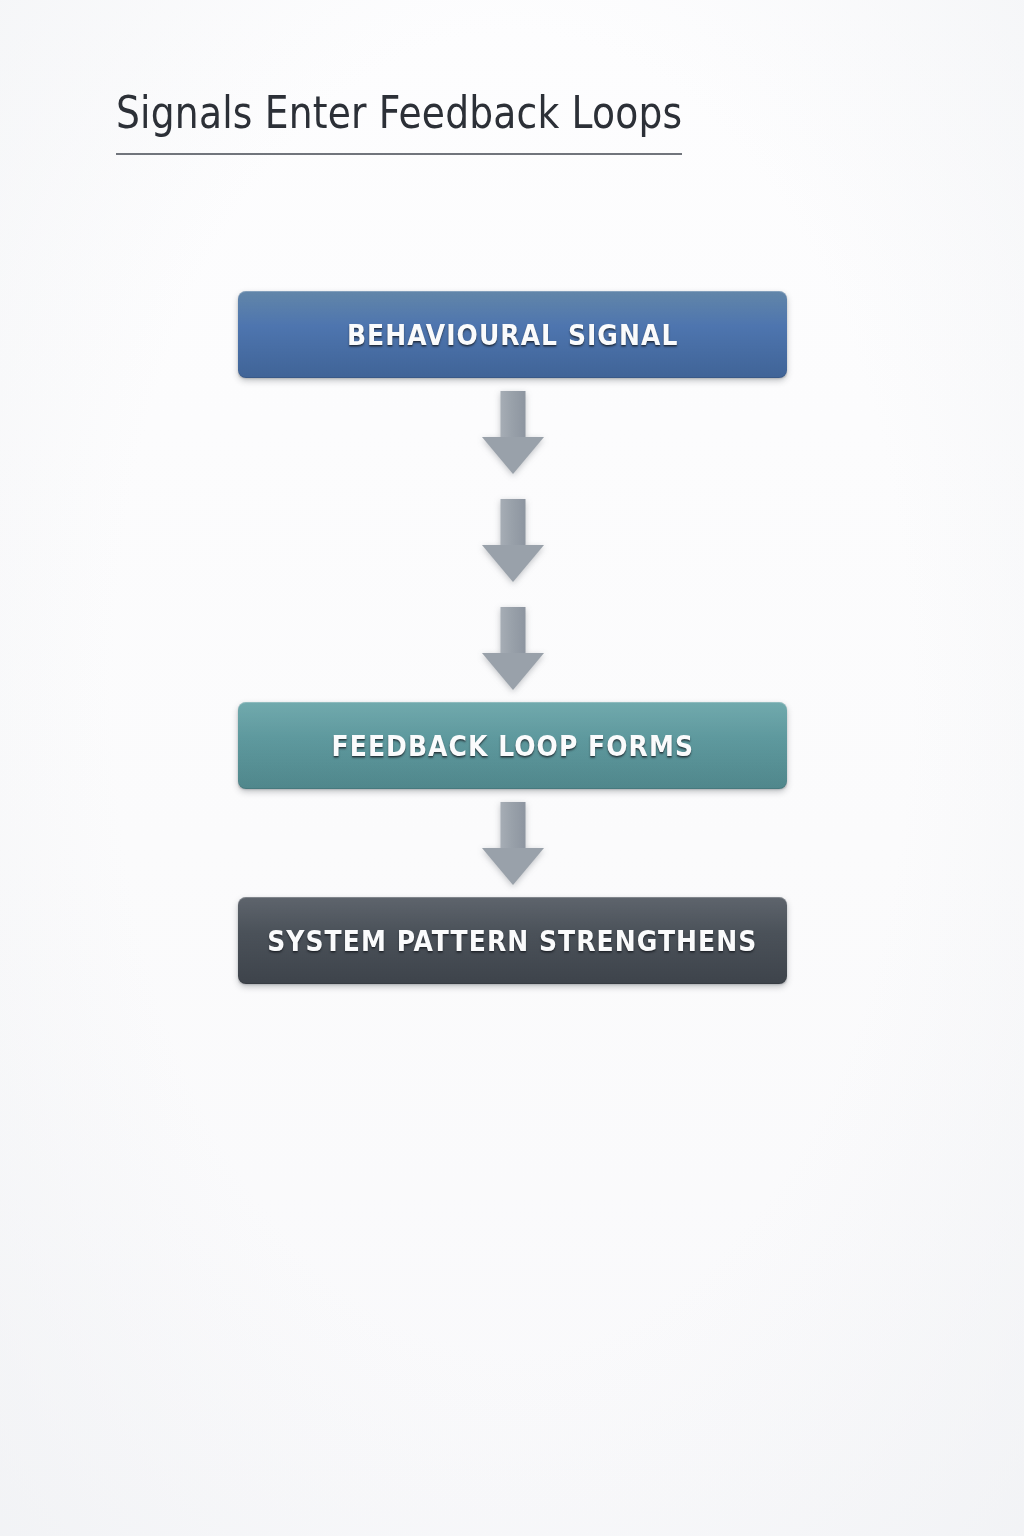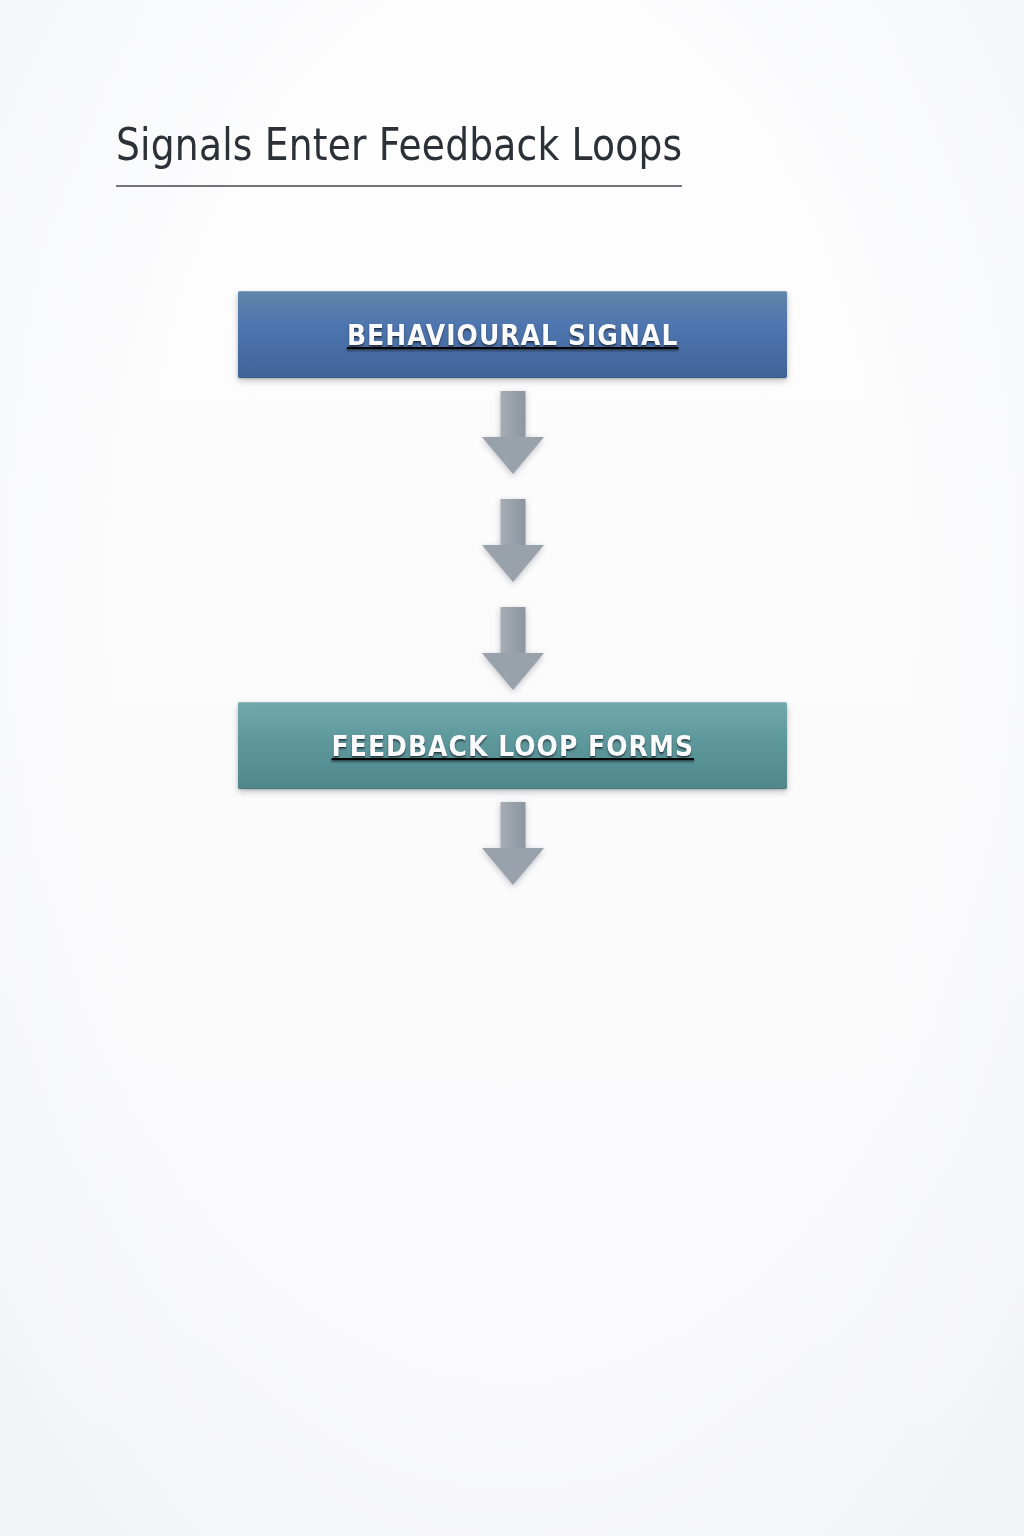--- a/index.html
+++ b/index.html
@@ -23,21 +23,21 @@
     background:
       radial-gradient(ellipse at 50% 45%, rgba(255,255,255,0) 55%, rgba(236,238,241,0.55) 100%),
       linear-gradient(180deg, #fdfdfe 0%, #fbfbfc 55%, #f9f9fb 100%);
     pointer-events: none;
   }
 
   
   .title-block {
     position: absolute;
     left: 116px;
-    top: 119px;
+    top: 87px;
     width: 572px;
   }
   .page-title {
     margin: 0;
     font-family: "DejaVu Sans Condensed", "Liberation Sans Narrow", "Liberation Sans", sans-serif;
     font-size: 45px;
     font-weight: 400;
     letter-spacing: 0.2px;
     color: #2c3037;
     line-height: 1.15;
@@ -58,30 +58,29 @@
     position: absolute;
     left: 238px;
     top: 291px;
     width: 549px;
   }
 
   .flow-node {
     position: relative;
     width: 549px;
     height: 87px;
-    border-radius: 2px;
+    border-radius: 8px;
     display: flex;
     align-items: center;
     justify-content: center;
     box-shadow:
       0 3px 6px rgba(40,45,55,0.26),
       0 1px 2px rgba(40,45,55,0.18),
       inset 0 1px 0 rgba(255,255,255,0.22),
       inset 0 -1px 0 rgba(0,0,0,0.10);
-    text-decoration: underline;
   }
   .flow-node::after {
     
     content: "";
     position: absolute;
     inset: 0;
     border-radius: 4px;
     background: linear-gradient(180deg, rgba(255,255,255,0.10) 0%, rgba(255,255,255,0.02) 42%, rgba(0,0,0,0.05) 100%);
     pointer-events: none;
   }
@@ -186,14 +185,17 @@
     <span class="flow-node-label">FEEDBACK LOOP FORMS</span>
   </div>
 
   <div class="flow-connector">
     <div class="arrow-down">
       <div class="arrow-shaft"></div>
       <div class="arrow-head"></div>
     </div>
   </div>
 
+  <div class="flow-node node-slate">
+    <span class="flow-node-label">SYSTEM PATTERN STRENGTHENS</span>
+  </div>
 
 </div>
 
 </body></html>

